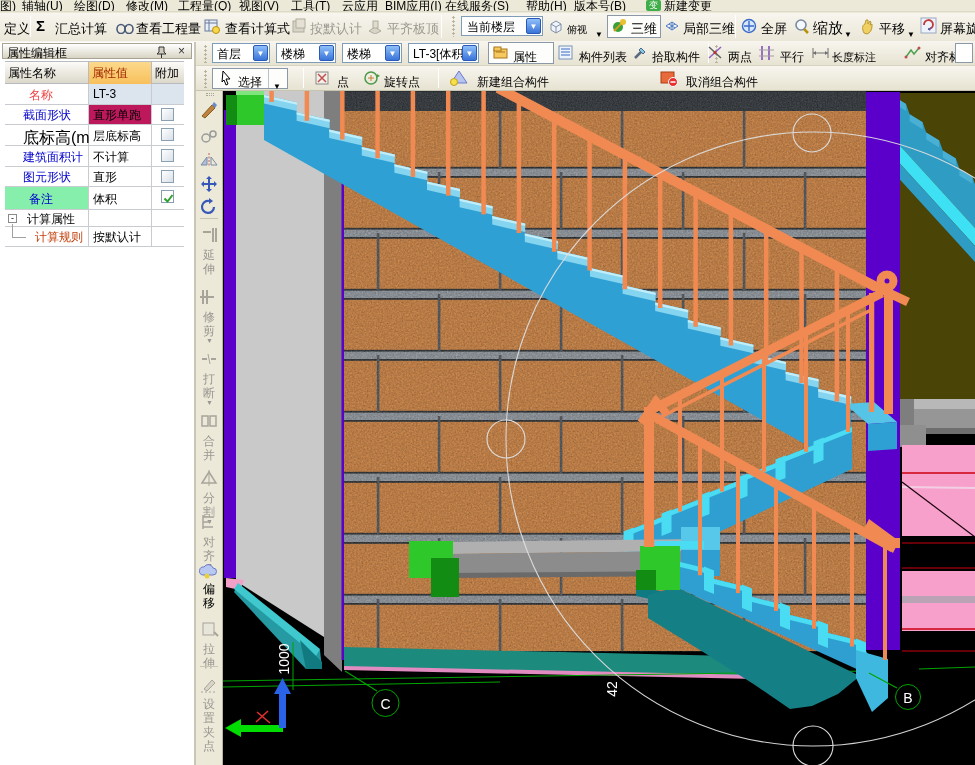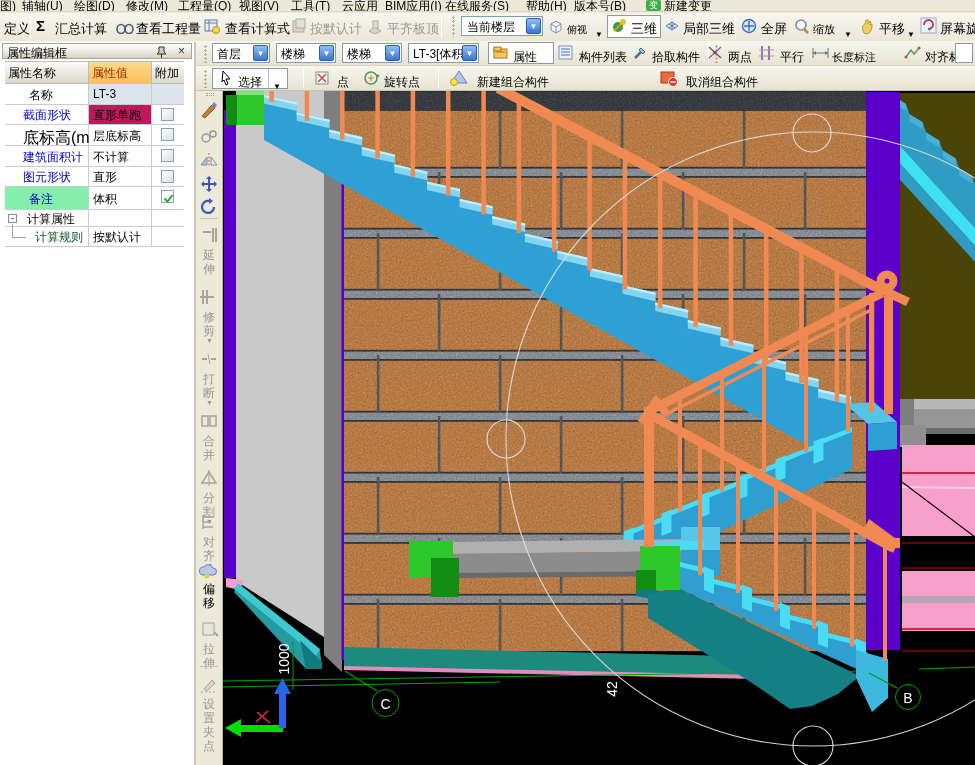--- a/index.html
+++ b/index.html
@@ -80,21 +80,21 @@
     <div class="sep" style="left:735px;top:2px;height:23px"></div>
     <div style="position:absolute;left:741px;top:5px"><svg width="17" height="17" viewBox="0 0 17 17">
         <circle cx="8" cy="8" r="6.5" fill="#d8e8fa" stroke="#3a6ac8" stroke-width="1.4"></circle>
         <path d="M8 3 L8 13 M3 8 L13 8" stroke="#3a6ac8" stroke-width="1.4"></path>
       </svg></div>
     <div style="position:absolute;left:761px;top:6px"><span style="font-size:13px;color:#000;white-space:nowrap">全屏</span></div>
     <div style="position:absolute;left:793px;top:5px"><svg width="18" height="17" viewBox="0 0 18 17">
         <circle cx="8" cy="7" r="5" fill="#f4f8ff" stroke="#7a8aa0" stroke-width="1.6"></circle>
         <line x1="11" y1="11" x2="15" y2="15" stroke="#b89010" stroke-width="2.5"></line>
       </svg></div>
-    <div style="position:absolute;left:813px;top:6px"><span style="font-size:11px;color:#000;white-space:nowrap">缩放</span></div>
+    <div style="position:absolute;left:813px;top:6px"><span style="font-size:15px;color:#000;white-space:nowrap">缩放</span></div>
     <div style="position:absolute;left:844px;top:10px"><span style="font-size:8px">▼</span></div>
     <div style="position:absolute;left:859px;top:4px"><svg width="17" height="18" viewBox="0 0 17 18">
         <path d="M5 16 C3 12 3 8 6 7 L7 3 L9 3 L9 7 L11 4 L12 5 L11 8 L13 7 L13 9 C13 13 11 16 8 17 Z" fill="#f0d060" stroke="#b89838"></path>
       </svg></div>
     <div style="position:absolute;left:879px;top:6px"><span style="font-size:13px;color:#000;white-space:nowrap">平移</span></div>
     <div style="position:absolute;left:907px;top:10px"><span style="font-size:8px">▼</span></div>
     <div style="position:absolute;left:920px;top:4px"><svg width="18" height="18" viewBox="0 0 18 18">
         <rect x="1" y="1" width="15" height="15" fill="#eef2fa" stroke="#9aa8c0"></rect>
         <path d="M4 8 A4.5 4.5 0 1 1 8 12" fill="none" stroke="#c03838" stroke-width="1.8"></path>
         <path d="M8 12 l3 -2 l-1 4 z" fill="#3a68c8"></path>
@@ -215,21 +215,21 @@
     <div style="position:absolute;left:5px;top:20px;width:84px;height:22px;background:linear-gradient(#fcfbf8,#dcd8ca);border-right:1px solid #b8bcc0;border-bottom:1px solid #b8bcc0">
       <span style="position:absolute;left:3px;top:3px;font-size:12px">属性名称</span>
     </div>
     <div style="position:absolute;left:89px;top:20px;width:63px;height:36px;background:linear-gradient(#fcd98c,#f5b13d);border-right:1px solid #b8bcc0;border-bottom:1px solid #b8bcc0">
       <span style="position:absolute;left:3px;top:3px;font-size:12px;color:#a02800">属性值</span>
     </div>
     <div style="position:absolute;left:152px;top:20px;width:32px;height:22px;background:linear-gradient(#fcfbf8,#dcd8ca);border-bottom:1px solid #b8bcc0">
       <span style="position:absolute;left:3px;top:3px;font-size:12px">附加</span>
     </div>
     <div style="position:absolute;left:5px;top:42px;width:84px;height:21px;border-right:1px solid #c8ccd0;border-bottom:1px solid #c8ccd0;background:#fff">
-      <span style="position:absolute;left:24px;top:3px;font-size:12px;color:#000000;white-space:nowrap">名称</span>
+      <span style="position:absolute;left:24px;top:3px;font-size:12px;color:#ef4444;white-space:nowrap">名称</span>
     </div>
     <div style="position:absolute;left:89px;top:42px;width:63px;height:21px;border-right:1px solid #c8ccd0;border-bottom:1px solid #c8ccd0;background:#dce4ee">
       <span style="position:absolute;left:4px;top:3px;font-size:12px;white-space:nowrap">LT-3</span>
     </div>
     <div style="position:absolute;left:152px;top:42px;width:32px;height:21px;border-bottom:1px solid #c8ccd0;background:#dce4ee"></div>
     <div style="position:absolute;left:5px;top:63px;width:84px;height:20px;border-right:1px solid #c8ccd0;border-bottom:1px solid #c8ccd0;background:#fff">
       <span style="position:absolute;left:18px;top:2px;font-size:12px;color:#0000cc;white-space:nowrap">截面形状</span>
     </div>
     <div style="position:absolute;left:89px;top:63px;width:63px;height:20px;border-right:1px solid #c8ccd0;border-bottom:1px solid #c8ccd0;background:#be185d">
       <span style="position:absolute;left:4px;top:2px;font-size:12px;white-space:nowrap">直形单跑</span>
@@ -276,21 +276,21 @@
         </svg></div>
     </div>
     <div style="position:absolute;left:5px;top:168px;width:84px;height:17px;border-right:1px solid #c8ccd0;border-bottom:1px solid #c8ccd0;background:#fff">
       <span style="position:absolute;left:22px;top:1px;font-size:12px;color:#000;white-space:nowrap">计算属性</span>
     </div>
     <div style="position:absolute;left:89px;top:168px;width:63px;height:17px;border-right:1px solid #c8ccd0;border-bottom:1px solid #c8ccd0;background:#fff">
       <span style="position:absolute;left:4px;top:1px;font-size:12px;white-space:nowrap"></span>
     </div>
     <div style="position:absolute;left:152px;top:168px;width:32px;height:17px;border-bottom:1px solid #c8ccd0;background:#fff"></div>
     <div style="position:absolute;left:5px;top:185px;width:84px;height:20px;border-right:1px solid #c8ccd0;border-bottom:1px solid #c8ccd0;background:#fff">
-      <span style="position:absolute;left:30px;top:2px;font-size:12px;color:#14532d;white-space:nowrap">计算规则</span>
+      <span style="position:absolute;left:30px;top:2px;font-size:12px;color:#c2410c;white-space:nowrap">计算规则</span>
     </div>
     <div style="position:absolute;left:89px;top:185px;width:63px;height:20px;border-right:1px solid #c8ccd0;border-bottom:1px solid #c8ccd0;background:#fff">
       <span style="position:absolute;left:4px;top:2px;font-size:12px;white-space:nowrap">按默认计</span>
     </div>
     <div style="position:absolute;left:152px;top:185px;width:32px;height:20px;border-bottom:1px solid #c8ccd0;background:#fff"></div>
     <div style="position:absolute;left:8px;top:172px;width:9px;height:9px;border:1px solid #8a8a8a;background:#fff;font-size:9px;line-height:7px;text-align:center">-</div>
     <div style="position:absolute;left:12px;top:182px;width:1px;height:13px;background:#a0a0a0"></div>
     <div style="position:absolute;left:12px;top:195px;width:14px;height:1px;background:#a0a0a0"></div>
   </div>
 <div style="position:absolute;left:196px;top:91px;width:27px;height:674px;background:#ece9d8;border-right:1px solid #b8b4a2">

